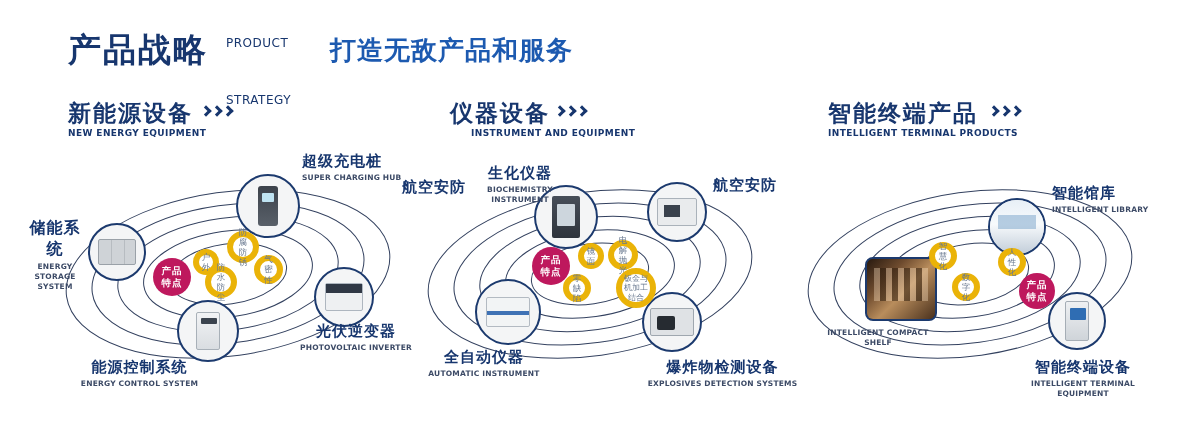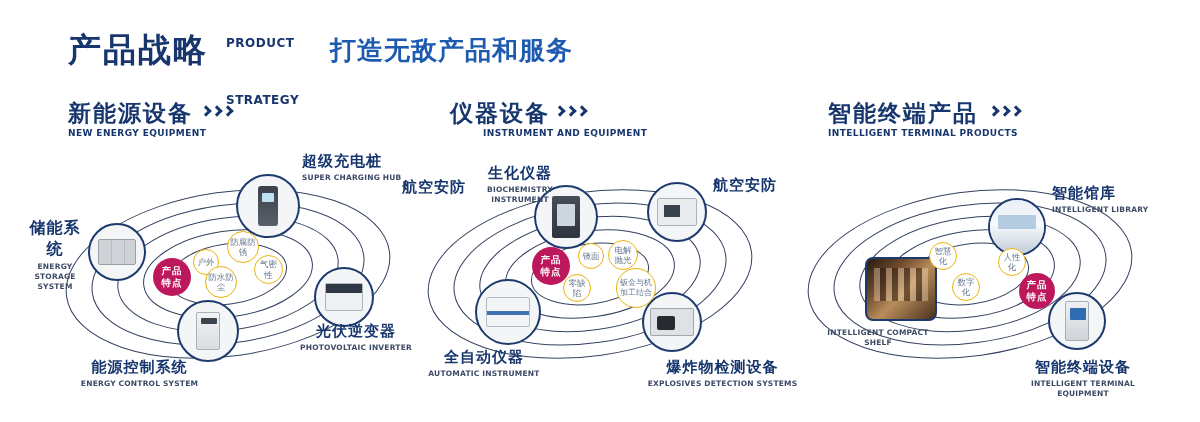--- a/index.html
+++ b/index.html
@@ -4,21 +4,21 @@
 <style>
   * { margin:0; padding:0; box-sizing:border-box; }
   html,body { background:#ffffff; }
   .stage {
     position:relative; width:1200px; height:422px; background:#ffffff;
     overflow:hidden; font-family:"DejaVu Sans","Liberation Sans",sans-serif;
   }
   .abs { position:absolute; }
 
   .main-title { font-size:33px; font-weight:bold; color:#17366e; letter-spacing:2px; }
-  .main-sub { font-size:12px; font-weight:bold; color:#17366e; line-height:1.1; letter-spacing:0.5px; }
+  .main-sub { font-size:12px; font-weight:normal; color:#17366e; line-height:1.1; letter-spacing:0.5px; }
   .tagline { font-size:26px; font-weight:bold; color:#1d5ab0; letter-spacing:1px; }
 
   .sec-title { font-size:23px; font-weight:bold; color:#17366e; letter-spacing:2px; }
   .sec-sub { font-size:9px; font-weight:bold; color:#17366e; letter-spacing:0.4px; }
   .chevrons { display:flex; align-items:center; }
   .chevrons .c { width:8px; height:8px; border-right:3px solid #17366e; border-bottom:3px solid #17366e; transform:rotate(-45deg); margin-right:3px; }
 
   .orbits { position:absolute; }
 
   .node { position:absolute; border-radius:50%; border:2px solid #1c3a6e; background:#f4f5f6;
@@ -26,21 +26,21 @@
   .node-rect { position:absolute; border-radius:8px; border:2px solid #1c3a6e; overflow:hidden; background:#3a2a1c; }
 
   .plabel { position:absolute; }
   .plabel .cn { font-size:15px; font-weight:bold; color:#17366e; letter-spacing:1px; display:block; }
   .plabel .en { font-size:7.5px; font-weight:bold; color:#3c4a66; letter-spacing:0.2px; margin-top:2px; line-height:1.3; display:block; }
   .center { text-align:center; }
 
   .badge { position:absolute; border-radius:50%; background:#be185d; color:#ffffff;
            display:flex; flex-direction:column; align-items:center; justify-content:center;
            font-weight:bold; font-size:9.5px; line-height:1.3; letter-spacing:1px; }
-  .bubble { position:absolute; border-radius:50%; background:#ffffff; border:1px solid #eab308; color:#68788f;
+  .bubble { position:absolute; border-radius:50%; background:#ffffff; border:6px solid #eab308; color:#68788f;
             display:flex; align-items:center; justify-content:center; text-align:center;
             font-size:8.5px; line-height:1.2; padding:2px; }
 
   .ph { position:relative; }
   .ph-charger { width:20px; height:40px; background:linear-gradient(180deg,#3c424b,#596069); border-radius:3px; }
   .ph-charger::after { content:""; position:absolute; left:4px; top:7px; width:12px; height:9px; background:#bfe3f2; border-radius:1px; }
   .ph-storage { width:38px; height:26px; background:repeating-linear-gradient(90deg,#cfd3d7 0 12px,#b7bcc1 12px 13px); border:1px solid #9aa1a8; border-radius:2px; }
   .ph-inverter { width:38px; height:28px; background:#eef0f2; border:1px solid #aeb6bf; border-radius:2px; }
   .ph-inverter::before { content:""; position:absolute; left:0; top:0; right:0; height:9px; background:#303845; }
   .ph-control { width:24px; height:38px; background:linear-gradient(180deg,#f2f3f5,#d9dde1); border:1px solid #a8b0b8; border-radius:2px; }
@@ -80,21 +80,21 @@
       <i class="c"></i>
     </div>
   <div class="abs sec-sub" style="left:68px; top:128px;">NEW ENERGY EQUIPMENT</div>
 
   <div class="abs sec-title" style="left:450px; top:98px;">仪器设备</div>
   <div class="abs chevrons" style="left:556px; top:107px;">
       <i class="c"></i>
       <i class="c"></i>
       <i class="c"></i>
     </div>
-  <div class="abs sec-sub" style="left:476px; top:128px;padding-left:7px;">INSTRUMENT AND EQUIPMENT</div>
+  <div class="abs sec-sub" style="left:464px; top:128px;padding-left:7px;">INSTRUMENT AND EQUIPMENT</div>
 
   <div class="abs sec-title" style="left:828px; top:98px;font-family:Liberation Serif, serif;">智能终端产品</div>
   <div class="abs chevrons" style="left:990px; top:107px;">
       <i class="c"></i>
       <i class="c"></i>
       <i class="c"></i>
     </div>
   <div class="abs sec-sub" style="left:828px; top:128px;">INTELLIGENT TERMINAL PRODUCTS</div>
 
   <svg class="orbits" style="left:50px; top:176px;" width="356" height="196" viewBox="0 0 356 196">

